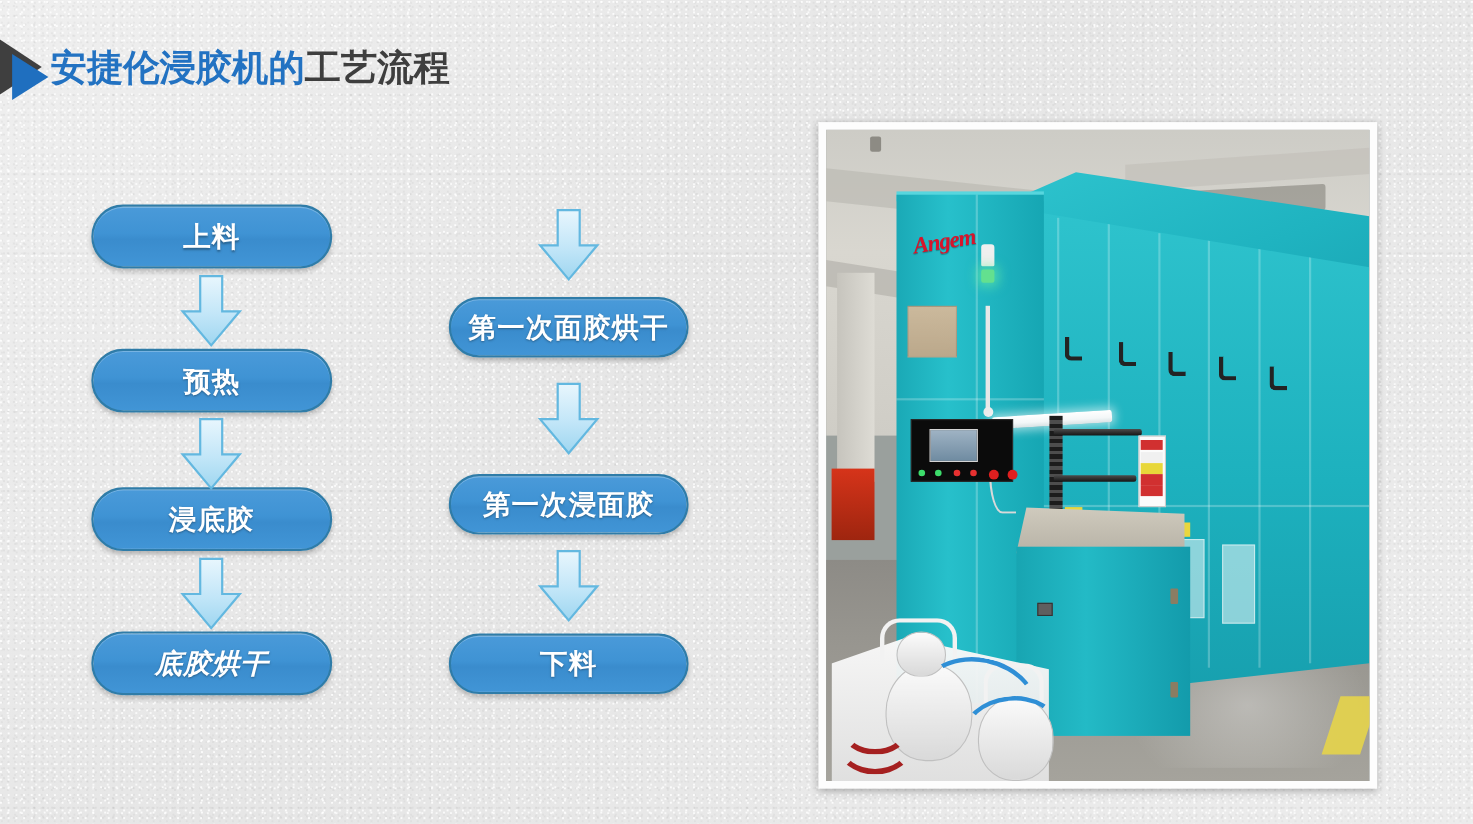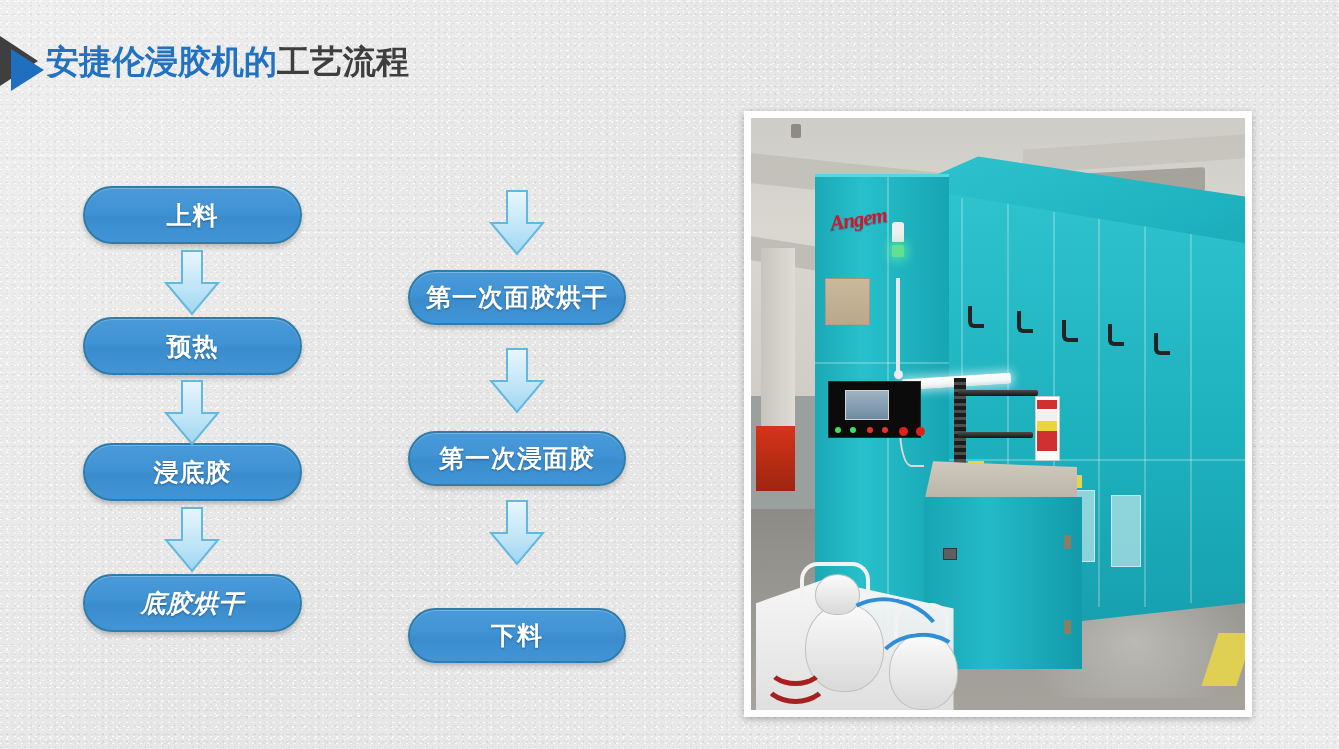--- a/index.html
+++ b/index.html
@@ -87,21 +87,21 @@
   .col-a { left: 83px; width: 219px; height: 58px; }
   .na1 { top: 186px; }
   .na2 { top: 317px; }
   .na3 { top: 443px; }
   .na4 { top: 574px; font-style: italic; }
 
   
   .col-b { left: 408px; width: 218px; height: 55px; }
   .nb1 { top: 270px; }
   .nb2 { top: 431px; }
-  .nb3 { top: 608px; }
+  .nb3 { top: 576px; }
 
   
   .arrow {
     position: absolute;
     width: 56px;
     height: 66px;
   }
   .arrow svg { display: block; width: 100%; height: 100%; overflow: visible; }
 
   .aa1 { left: 164px; top: 250px; }

